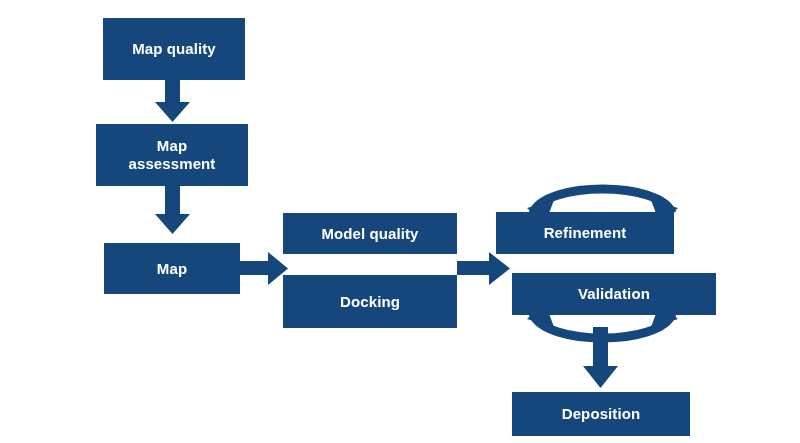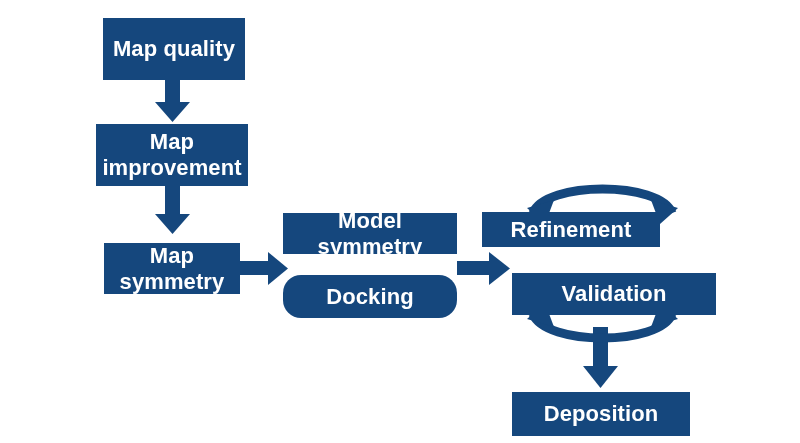--- a/index.html
+++ b/index.html
@@ -20,37 +20,37 @@
   }
   .node {
     position: absolute;
     box-sizing: border-box;
     background: #15477D;
     color: #ffffff;
     display: flex;
     align-items: center;
     justify-content: center;
     text-align: center;
-    font-size: 22px;
+    font-size: 15px;
     font-weight: bold;
     line-height: 1.18;
     letter-spacing: 0.1px;
     padding: 2px 4px;
   }
   .node span {
     display: block;
     width: 100%;
   }
   
   #node-map-quality      { left: 103px; top: 18px;  width: 142px; height: 62px; }
   #node-map-improvement  { left: 96px;  top: 124px; width: 152px; height: 62px; }
   #node-map-symmetry     { left: 104px; top: 243px; width: 136px; height: 51px; }
   #node-model-building   { left: 283px; top: 213px; width: 174px; height: 41px; }
-  #node-docking          { left: 283px; top: 275px; width: 174px; height: 43px; border-radius: 18px; }
-  #node-refinement       { left: 482px; top: 212px; width: 178px; height: 35px; }
+  #node-docking          { left: 283px; top: 275px; width: 174px; height: 53px; }
+  #node-refinement       { left: 496px; top: 212px; width: 178px; height: 42px; }
   #node-validation       { left: 512px; top: 273px; width: 204px; height: 42px; }
   #node-deposition       { left: 512px; top: 392px; width: 178px; height: 44px; }
 
   .connector {
     position: absolute;
     left: 0;
     top: 0;
     width: 800px;
     height: 443px;
     pointer-events: none;
@@ -114,33 +114,32 @@
 
   <div class="node" id="node-map-quality">
     <span>
         <span>Map quality</span>
       </span>
   </div>
 
   <div class="node" id="node-map-improvement">
     <span>
         <span>Map</span>
-        <span>improvement</span>
+        <span>assessment</span>
       </span>
   </div>
 
   <div class="node" id="node-map-symmetry">
     <span>
         <span>Map</span>
-        <span>symmetry</span>
       </span>
   </div>
 
   <div class="node" id="node-model-building">
-    <span>Model symmetry</span>
+    <span>Model quality</span>
   </div>
 
   <div class="node" id="node-docking">
     <span>Docking</span>
   </div>
 
   <div class="node" id="node-refinement">
     <span>Refinement</span>
   </div>
 

